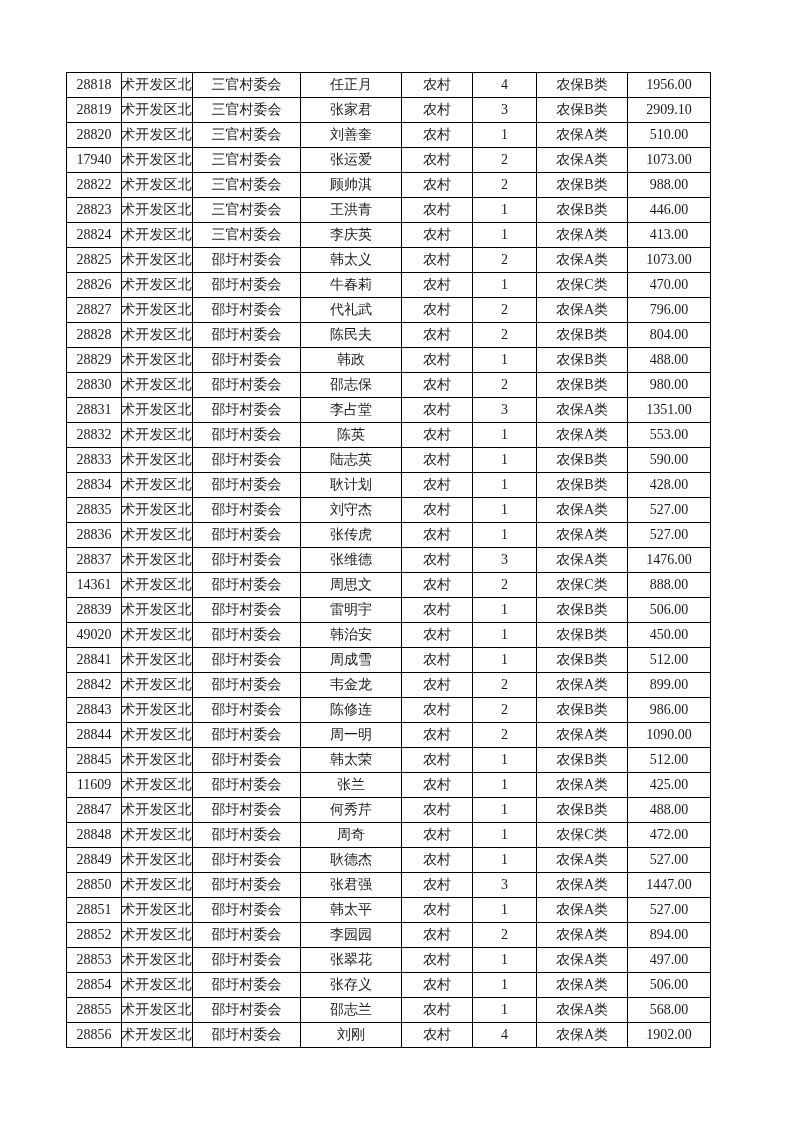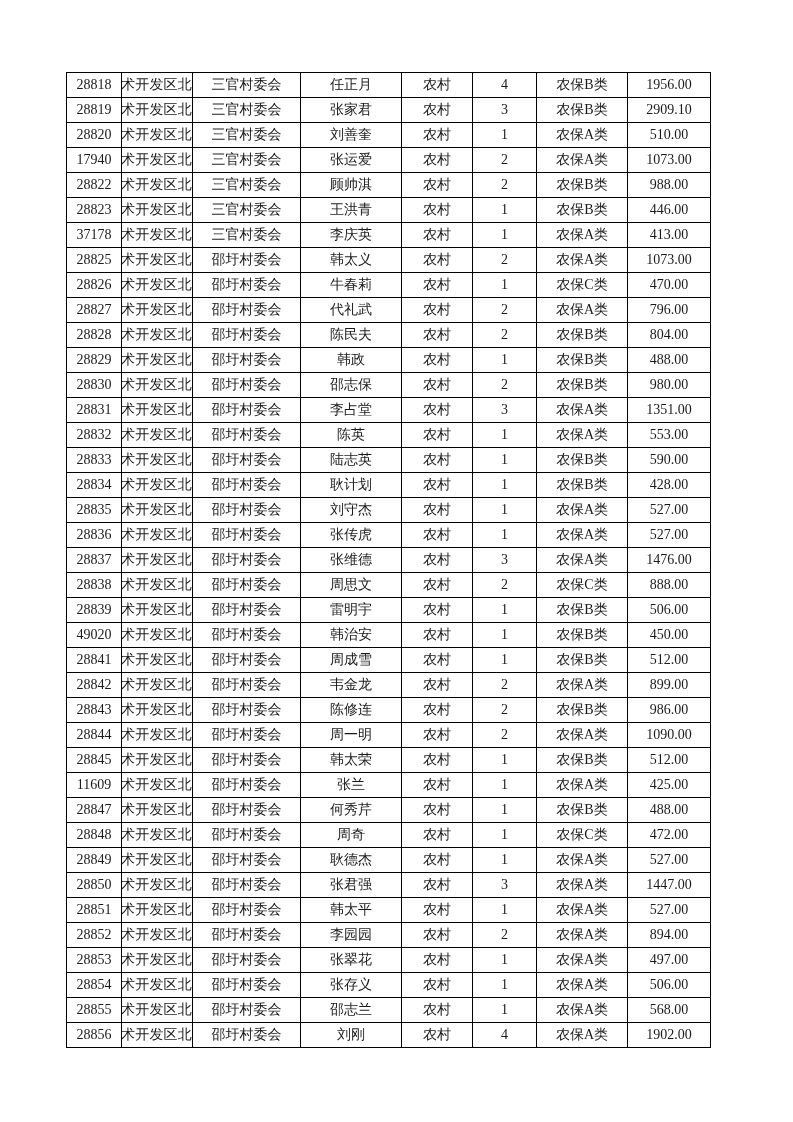--- a/index.html
+++ b/index.html
@@ -113,21 +113,21 @@
           <td class="cell-id">28823</td>
           <td class="cell-region"><span class="clip">术开发区北杨寨</span></td>
           <td class="cell-village">三官村委会</td>
           <td class="cell-name">王洪青</td>
           <td class="cell-residence">农村</td>
           <td class="cell-count">1</td>
           <td class="cell-category">农保B类</td>
           <td class="cell-amount">446.00</td>
         </tr>
         <tr>
-          <td class="cell-id">37178</td>
+          <td class="cell-id">28824</td>
           <td class="cell-region"><span class="clip">术开发区北杨寨</span></td>
           <td class="cell-village">三官村委会</td>
           <td class="cell-name">李庆英</td>
           <td class="cell-residence">农村</td>
           <td class="cell-count">1</td>
           <td class="cell-category">农保A类</td>
           <td class="cell-amount">413.00</td>
         </tr>
         <tr>
           <td class="cell-id">28825</td>
@@ -253,21 +253,21 @@
           <td class="cell-id">28837</td>
           <td class="cell-region"><span class="clip">术开发区北杨寨</span></td>
           <td class="cell-village">邵圩村委会</td>
           <td class="cell-name">张维德</td>
           <td class="cell-residence">农村</td>
           <td class="cell-count">3</td>
           <td class="cell-category">农保A类</td>
           <td class="cell-amount">1476.00</td>
         </tr>
         <tr>
-          <td class="cell-id">28838</td>
+          <td class="cell-id">14361</td>
           <td class="cell-region"><span class="clip">术开发区北杨寨</span></td>
           <td class="cell-village">邵圩村委会</td>
           <td class="cell-name">周思文</td>
           <td class="cell-residence">农村</td>
           <td class="cell-count">2</td>
           <td class="cell-category">农保C类</td>
           <td class="cell-amount">888.00</td>
         </tr>
         <tr>
           <td class="cell-id">28839</td>

